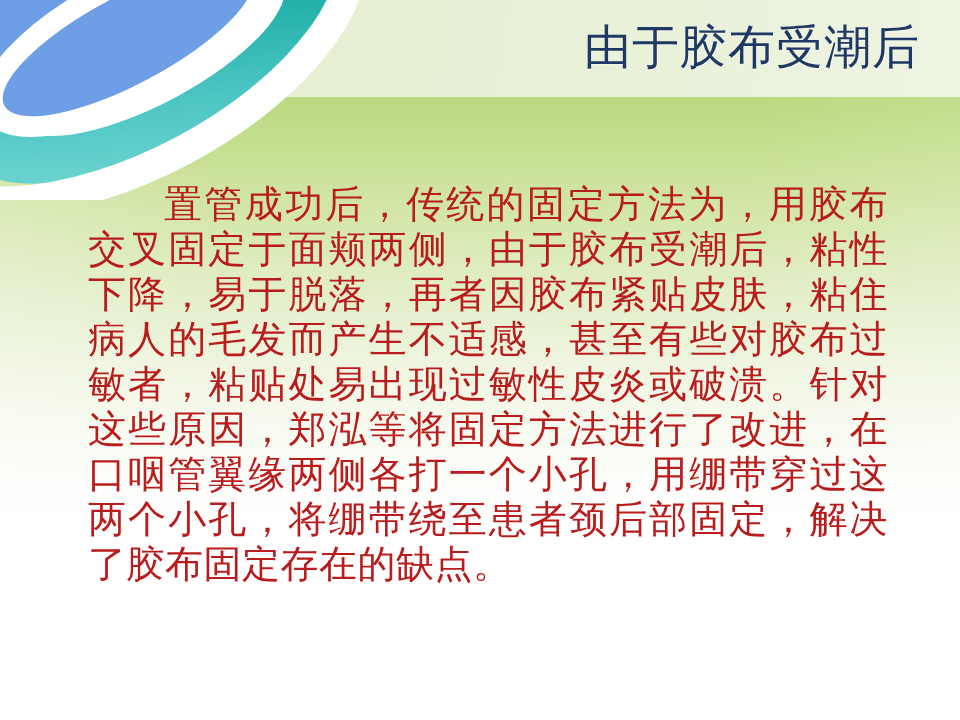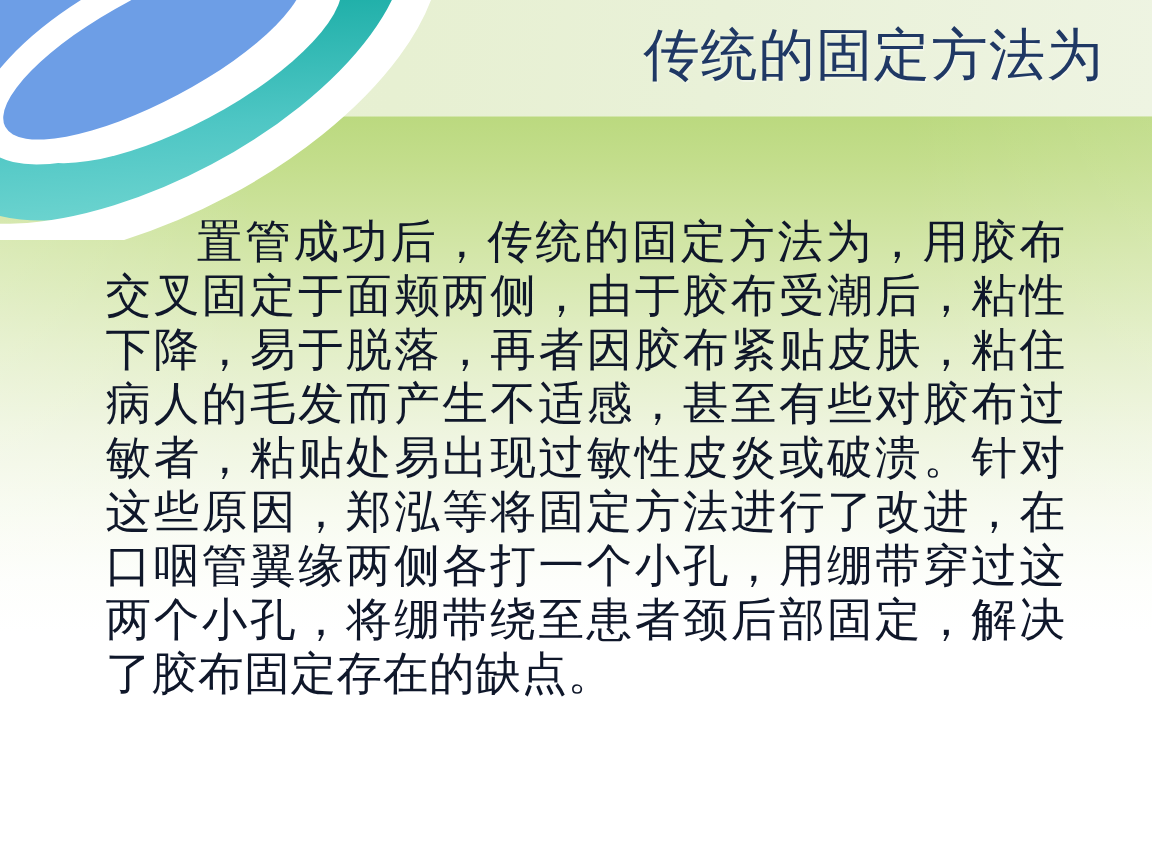--- a/index.html
+++ b/index.html
@@ -100,22 +100,22 @@
   }
 
   
   .body-wrap {
     position: absolute;
     left: 88px;
     top: 182px;
     width: 800px;
   }
   .body-text {
-    color: #0f172a;
-    font-family: Liberation Mono, monospace;
+    color: #b91c1c;
+    font-family: Liberation Sans, sans-serif;
     font-size: 38px;
     line-height: 45px;
     text-align: justify;
     text-justify: inter-character;
     text-indent: 76px;
     letter-spacing: 0.5px;
     margin: 0;
   }
 </style>
 </head>
@@ -182,19 +182,19 @@
     <defs>
       <linearGradient id="wedgeG" x1="1" y1="0" x2="0.2" y2="1">
         <stop offset="0%" stop-color="#bcd97f"></stop>
         <stop offset="60%" stop-color="#cfe49b"></stop>
         <stop offset="100%" stop-color="#dcebb8"></stop>
       </linearGradient>
     </defs>
     <path d="M 420 0 L 420 200 L 70 200 C 150 190 250 140 320 70 C 360 32 395 8 420 0 Z" fill="url(#wedgeG)" opacity="0.0"></path>
   </svg>
 
-  <div class="title">传统的固定方法为</div>
+  <div class="title">由于胶布受潮后</div>
 
   <div class="body-wrap">
     <p class="body-text">置管成功后，传统的固定方法为，用胶布交叉固定于面颊两侧，由于胶布受潮后，粘性下降，易于脱落，再者因胶布紧贴皮肤，粘住病人的毛发而产生不适感，甚至有些对胶布过敏者，粘贴处易出现过敏性皮炎或破溃。针对这些原因，郑泓等将固定方法进行了改进，在口咽管翼缘两侧各打一个小孔，用绷带穿过这两个小孔，将绷带绕至患者颈后部固定，解决了胶布固定存在的缺点。</p>
   </div>
 
 </div>
 
 </body></html>

